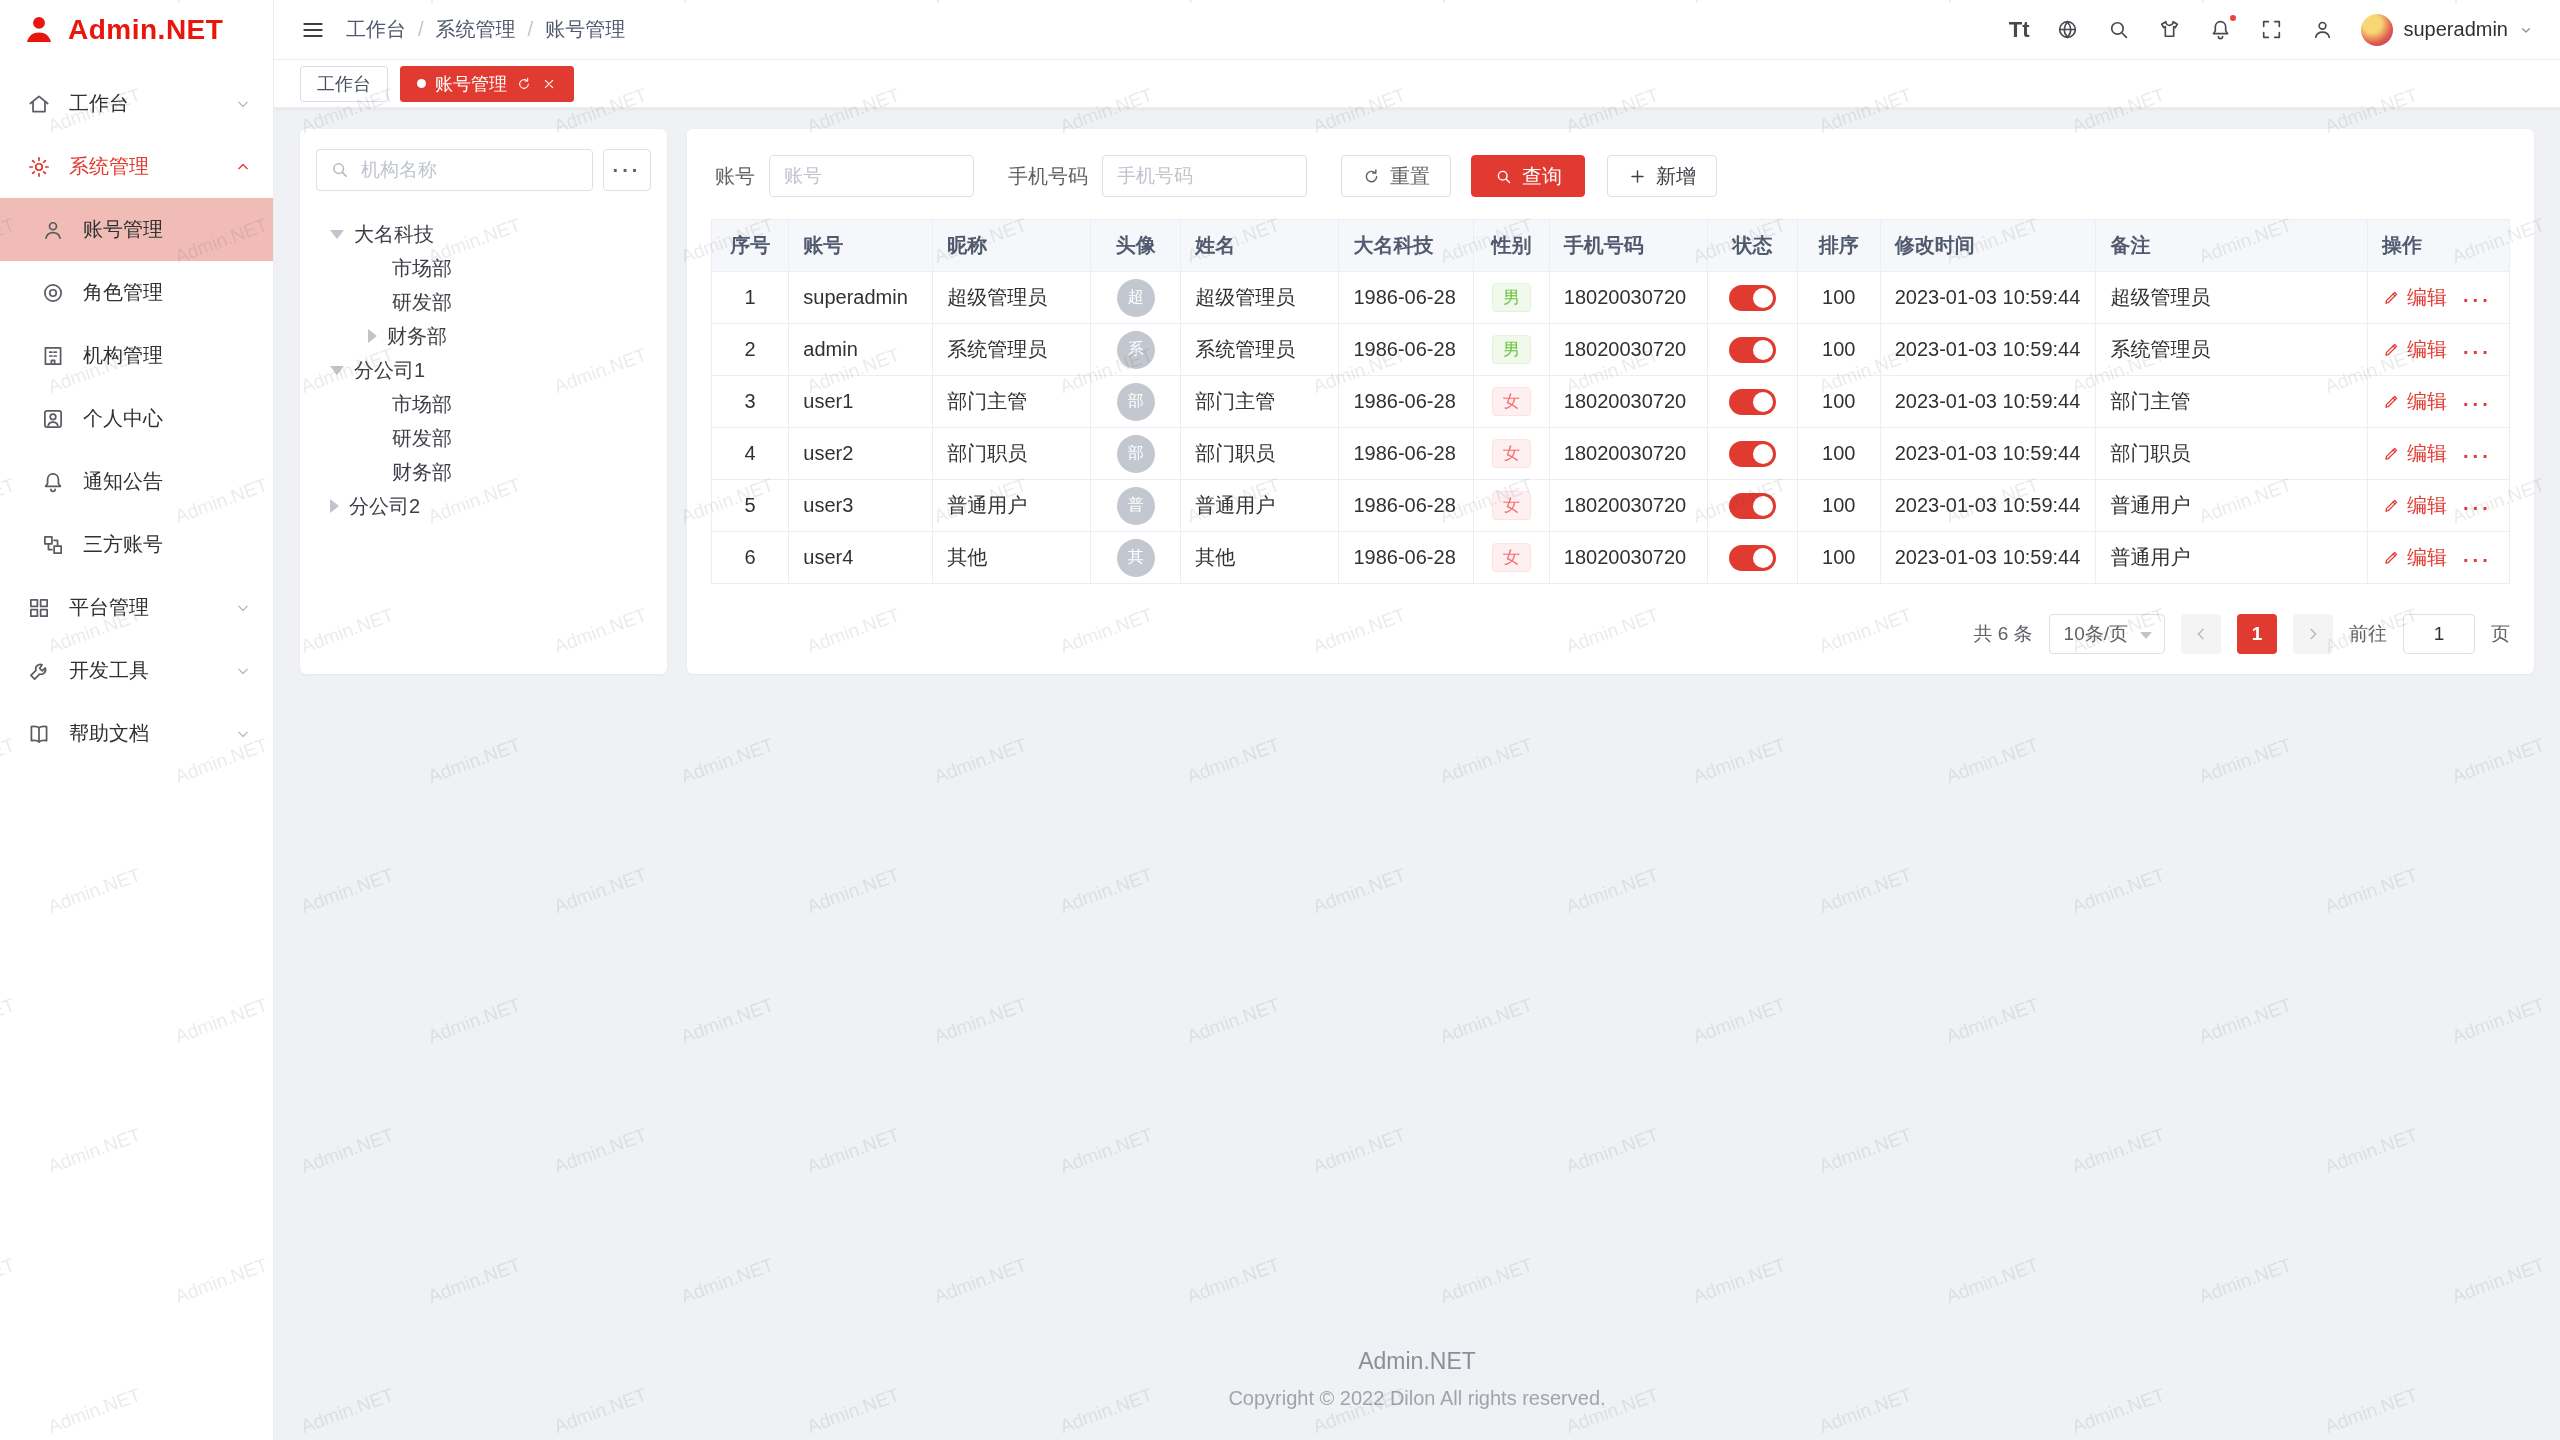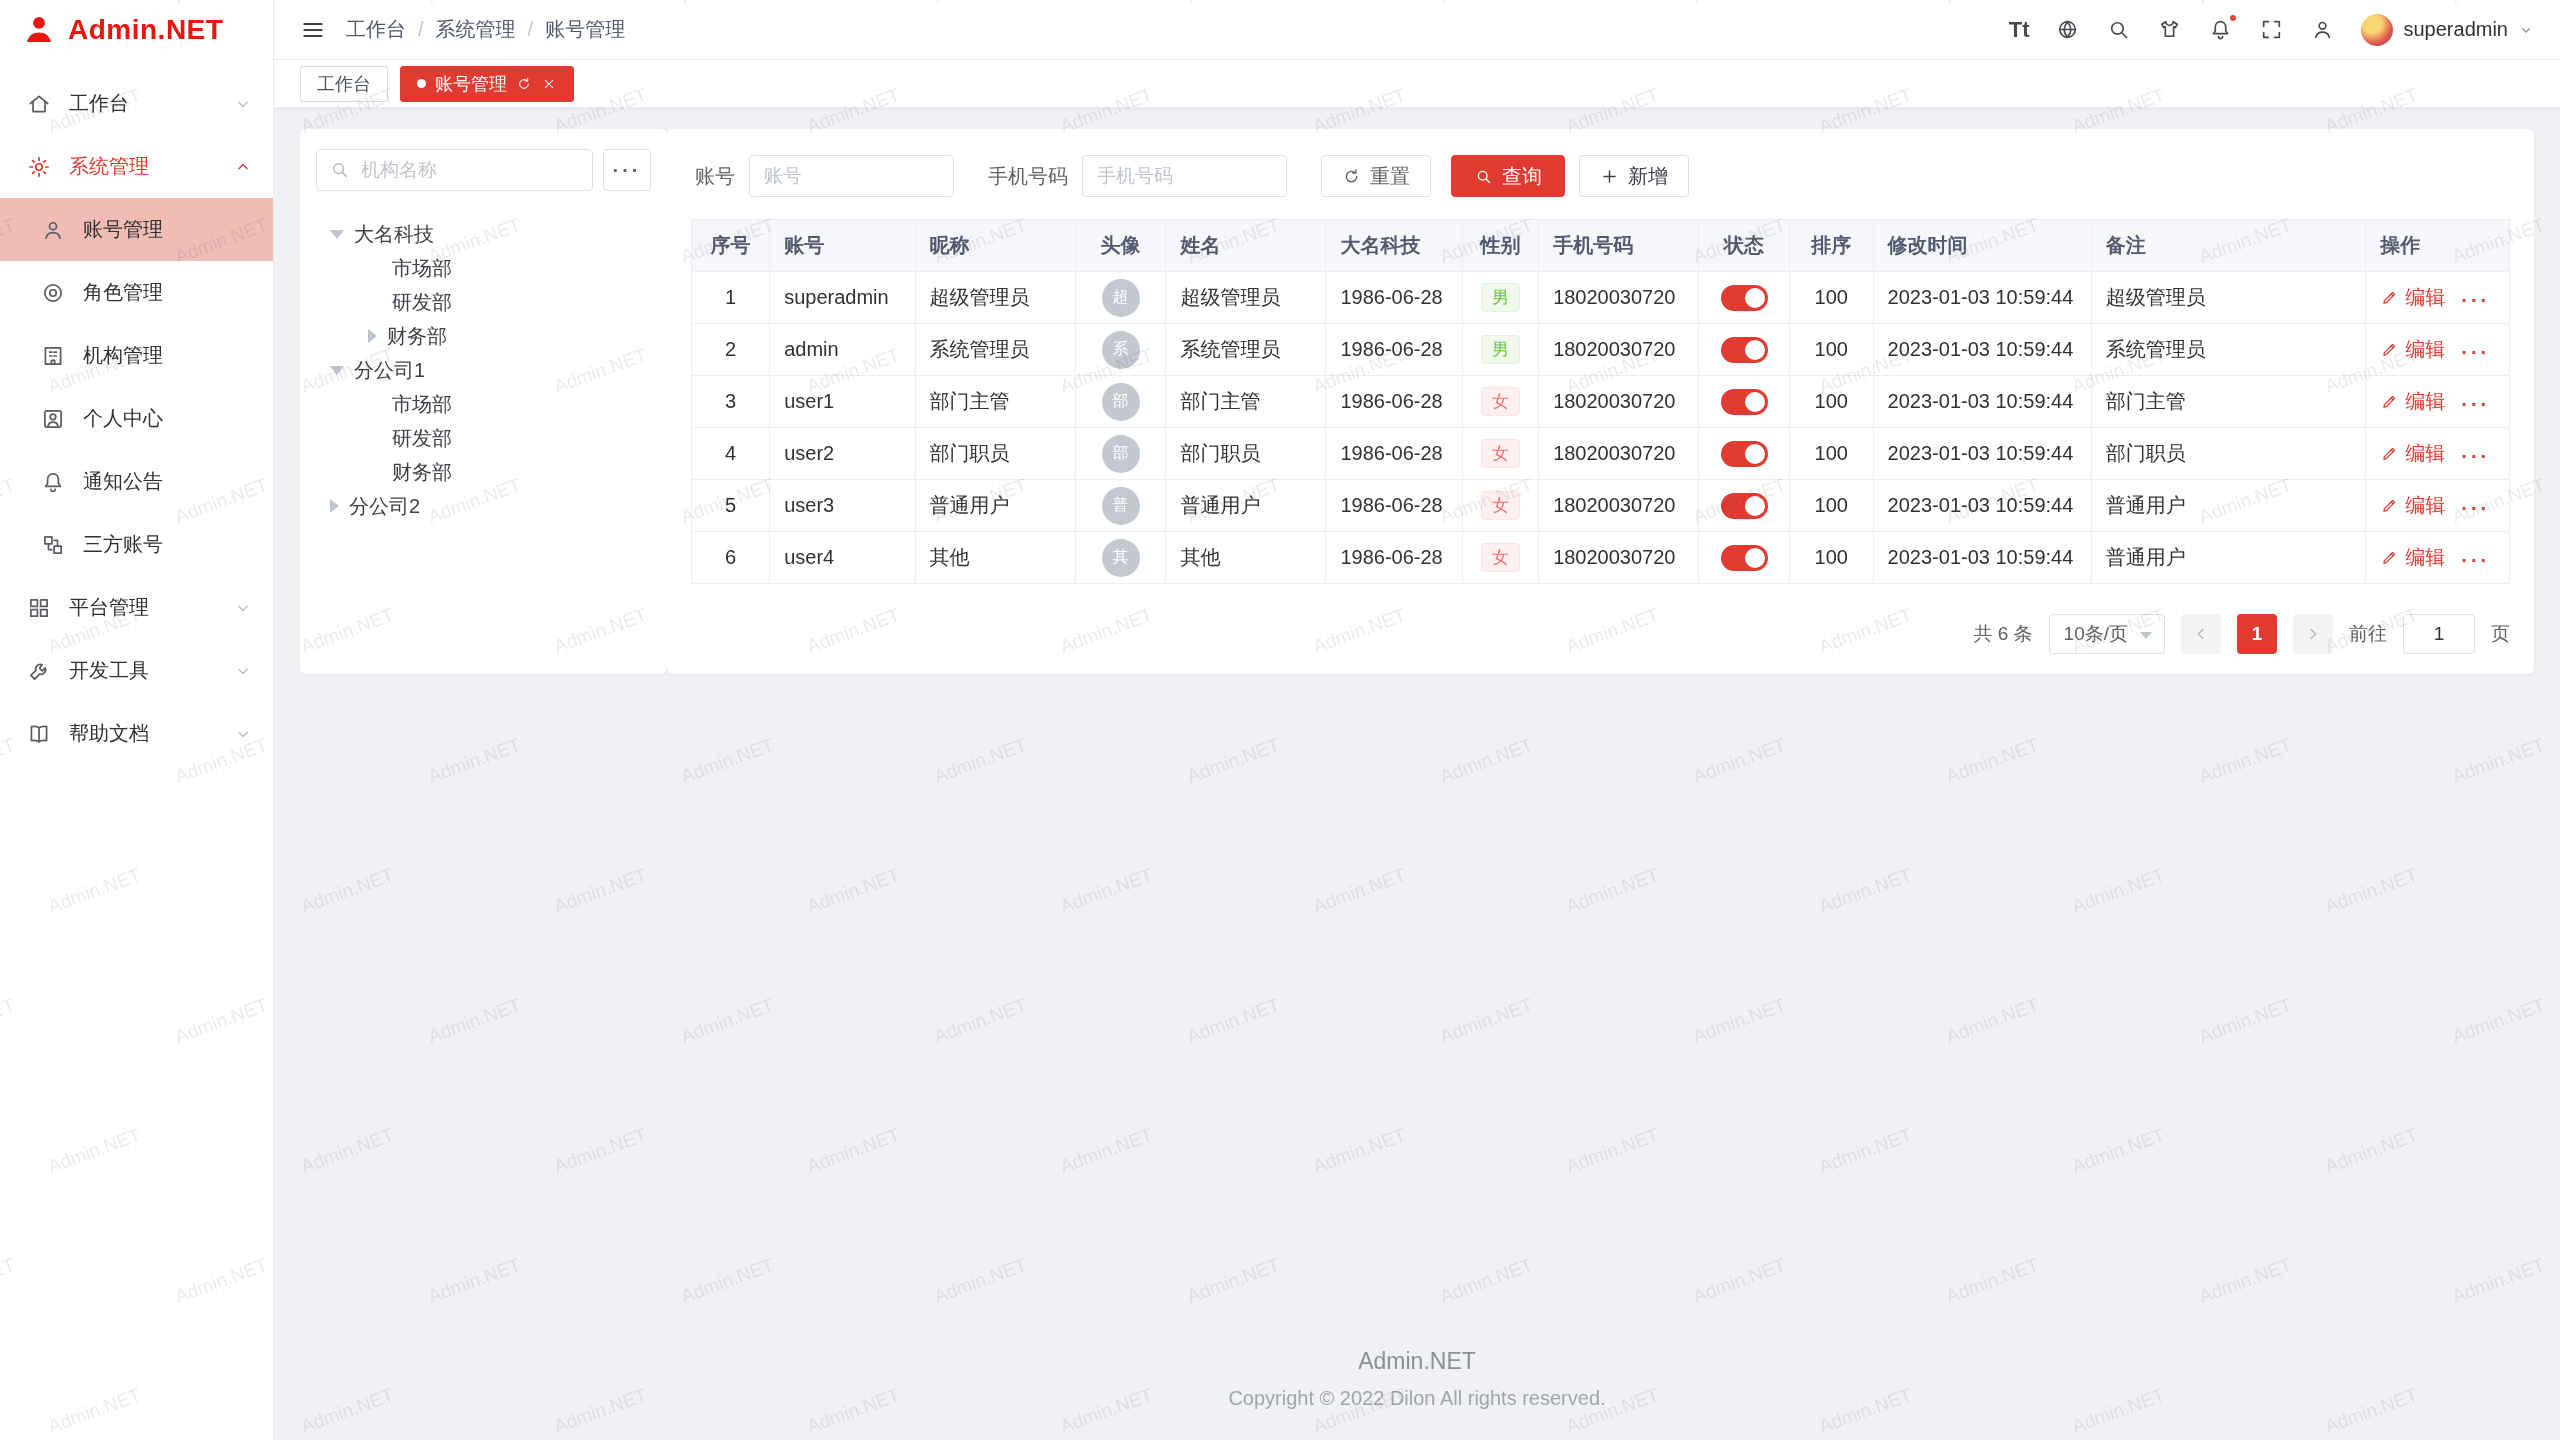--- a/index.html
+++ b/index.html
@@ -49,21 +49,21 @@
   .user-caret { color:#909399; } .user-caret svg { width:16px; height:16px; }
 
   
   .tagsbar { height:48px; background:#fff; display:flex; align-items:center; gap:12px; padding:0 26px; border-bottom:1px solid #ebeef5; box-shadow:0 1px 4px rgba(0,0,30,0.06); }
   .tab { height:36px; padding:0 16px; border:1px solid #d8dce5; background:#fff; color:#495060; font-size:18px; display:flex; align-items:center; gap:9px; border-radius:3px; cursor:pointer; }
   .tab.active { background:var(--primary,#e13a30); border-color:var(--primary,#e13a30); color:#fff; }
   .tab .dot { width:9px; height:9px; border-radius:50%; background:#fff; }
   .tab .t-ic svg { width:16px; height:16px; }
 
   
-  .content { display:flex; padding:21px 26px; align-items:flex-start; }
+  .content { display:flex; gap:20px; padding:21px 26px; align-items:flex-start; }
   .card { background:#fff; border-radius:6px; box-shadow:0 1px 3px rgba(0,0,30,0.05); }
 
   .tree-card { width:367px; height:545px; padding:20px 16px; display:flex; flex-direction:column; flex-shrink:0; }
   .tree-search-row { display:flex; gap:10px; }
   .tree-search { position:relative; flex:1; }
   .tree-search input { width:100%; height:42px; border:1px solid #dcdfe6; border-radius:4px; padding:0 12px 0 44px; font-size:19px; color:#303133; outline:none; font-family:inherit; }
   .tree-search input::placeholder { color:#bfc4cc; }
   .tree-search .s-ic { position:absolute; left:13px; top:10px; color:#b6bac2; }
   .tree-search .s-ic svg { width:21px; height:21px; }
   .more-btn { width:48px; height:42px; border:1px solid #dcdfe6; border-radius:4px; background:#fff; display:grid; place-items:center; color:#606266; cursor:pointer; }
@@ -78,21 +78,21 @@
   .caret.none { width:14px; margin-right:10px; }
 
   .table-card { flex:1; min-height:545px; padding:20px 24px; display:flex; flex-direction:column; }
   .filter-row { display:flex; align-items:center; padding:6px 4px 22px; }
   .f-label { font-size:20px; color:#606266; margin-right:14px; }
   .f-input { width:205px; height:42px; border:1px solid #dcdfe6; border-radius:4px; padding:0 14px; font-size:19px; outline:none; margin-right:34px; font-family:inherit; }
   .f-input::placeholder { color:#bfc4cc; }
   .btn { height:42px; border-radius:4px; font-size:20px; display:inline-flex; align-items:center; gap:9px; cursor:pointer; font-family:inherit; }
   .btn svg { width:19px; height:19px; }
   .btn-reset { border:1px solid #dcdfe6; background:#fff; color:#606266; padding:0 20px; margin-right:20px; }
-  .btn-search { background:var(--primary,#e13a30); border:1px solid var(--primary,#e13a30); color:#fff; padding:1px 22px; margin-right:14px;text-align:right; }
+  .btn-search { background:var(--primary,#e13a30); border:1px solid var(--primary,#e13a30); color:#fff; padding:1px 22px; margin-right:22px;text-align:right; }
   .btn-add { border:1px solid #dcdfe6; background:#fff; color:#3b3e44; padding:0 20px; }
 
   table { width:100%; border-collapse:collapse; table-layout:fixed; font-size:20px; }
   th, td { border:1px solid #ebeef5; height:52px; padding:0 14px; text-align:left; overflow:hidden; white-space:nowrap; }
   th { background:var(--table-header-bg,#f5f7fa); color:#515a6e; font-weight:600; }
   .c-center { text-align:center; }
   .avatar-circle { width:38px; height:38px; border-radius:50%; background:#c3c7cf; color:#fff; font-size:16px; display:inline-flex; align-items:center; justify-content:center; }
   .tag { display:inline-block; padding:3px 10px; border-radius:4px; font-size:17px; line-height:1.25; }
   .tag-male { color:var(--success-text,#67c23a); background:var(--success-bg,#f0f9eb); border:1px solid #e1f3d8; }
   .tag-female { color:var(--danger-text,#f56c6c); background:var(--danger-bg,#fef0f0); border:1px solid #fde2e2; }

